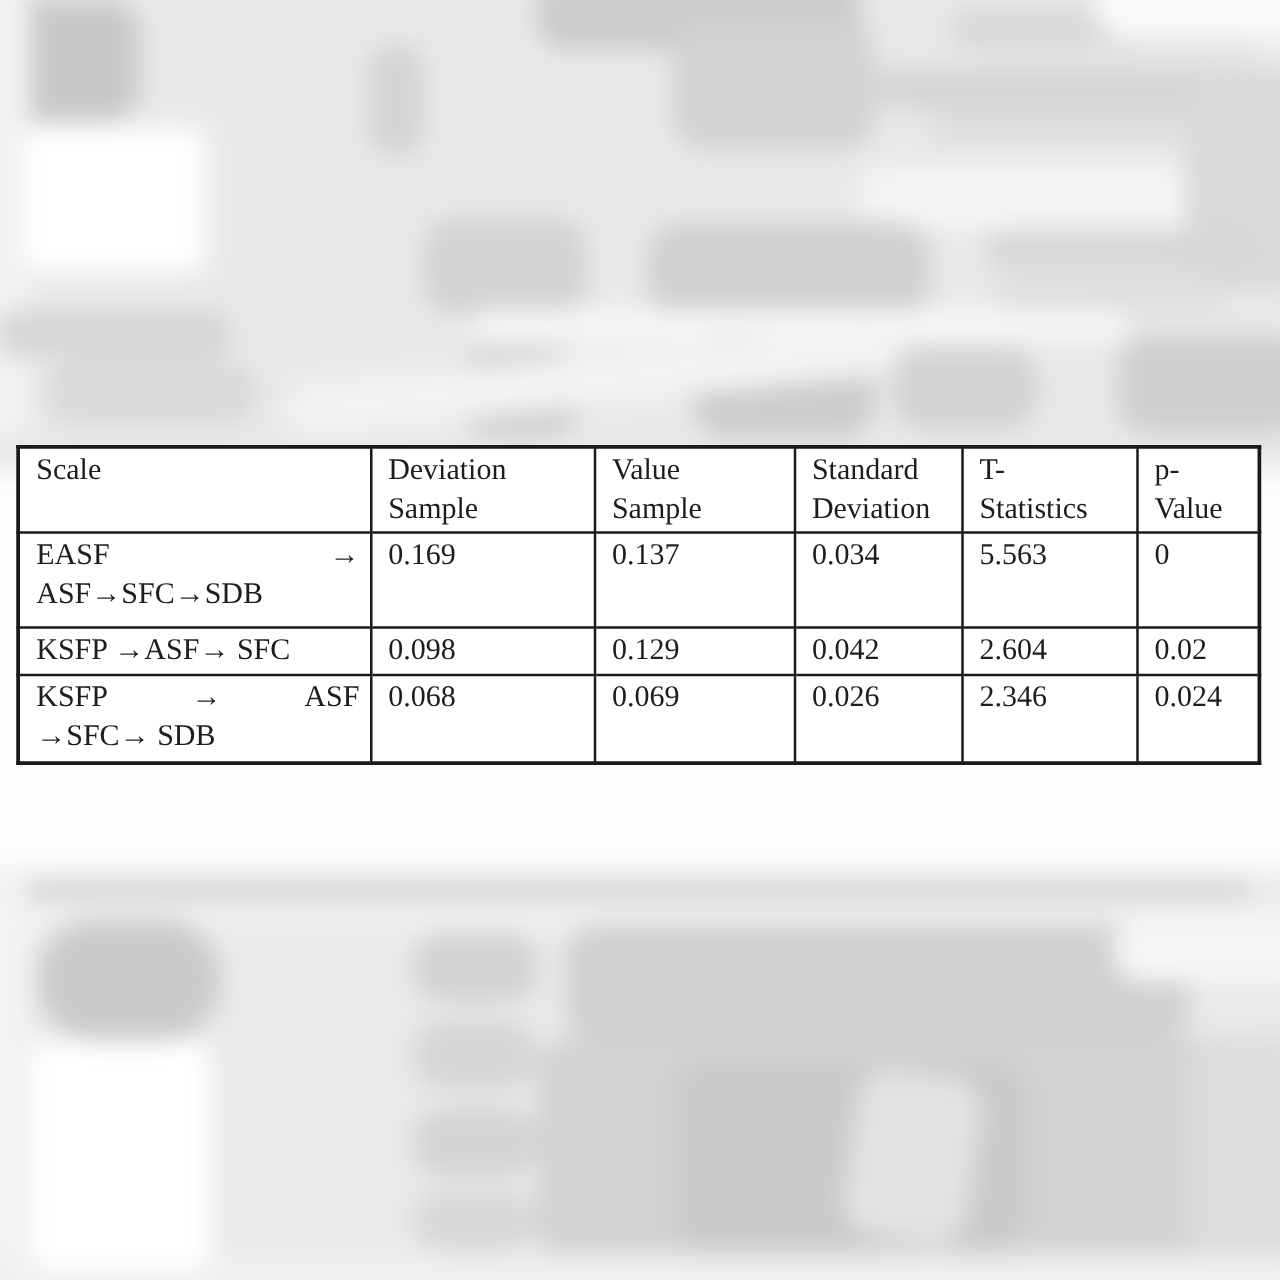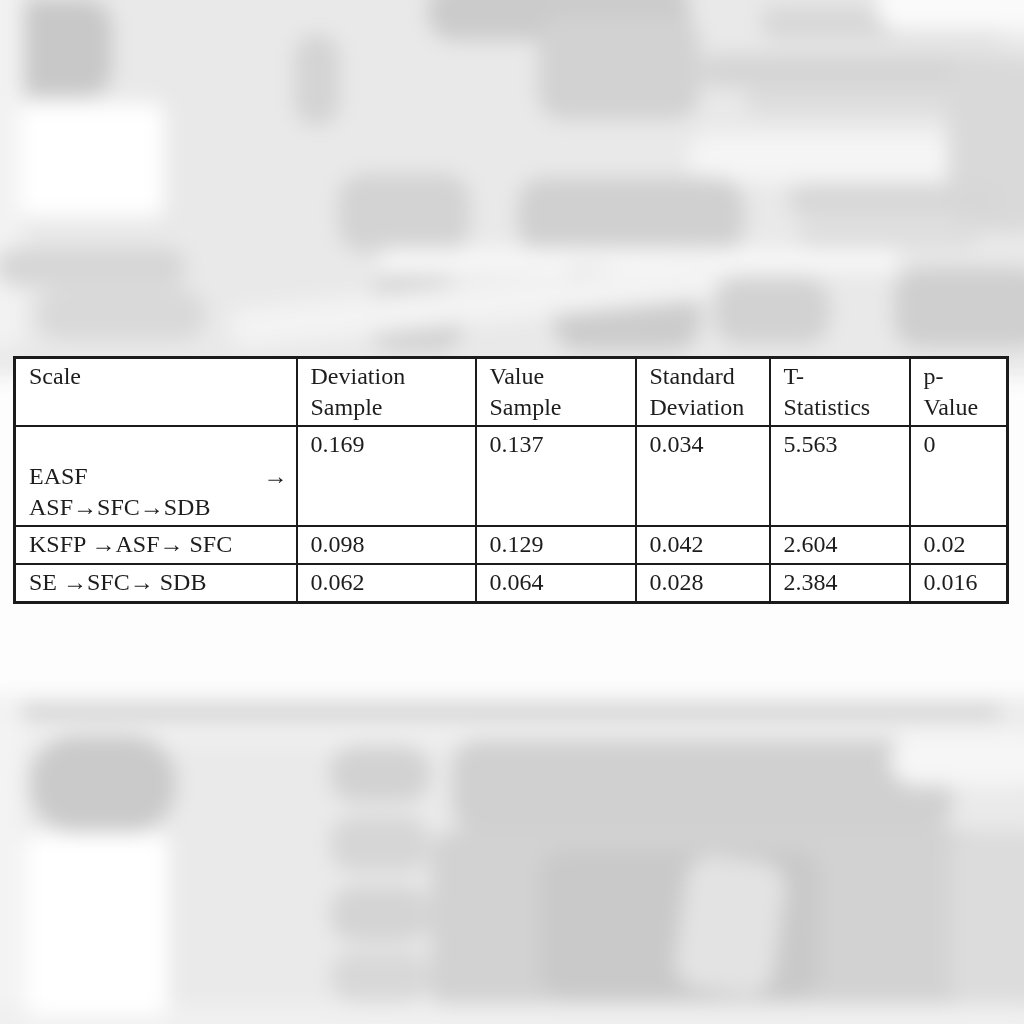--- a/index.html
+++ b/index.html
@@ -26,21 +26,21 @@
   table.results th, table.results td{
     border:2px solid #1b1b1b;
     vertical-align:top;text-align:left;
     padding:2px 8px 2px 13px;
     font-size:24px;line-height:31px;font-weight:normal;
     color:#1d1d1d;
     overflow:hidden;white-space:normal;
   }
   table.results{border:3px solid #1b1b1b;}
   .line{min-height:0;}
-  .jline{text-align:justify;text-align-last:justify;margin-top:32px;}
+  .jline{text-align:justify;text-align-last:justify;}
   tr.hdr th{height:62px;}
   tr.r0 td{height:70px;}
   tr.r1 td, tr.r2 td, tr.r3 td, tr.r5 td{height:32px;margin-left:48px;}
   tr.r4 td{height:64px;}
 </style>
 </head>
 <body>
 
 <div class="canvas">
 
@@ -144,28 +144,28 @@
           <td>
             <div class="line">KSFP →ASF→ SFC</div>
             <div class="line"></div>
           </td>
           <td>0.098</td>
           <td>0.129</td>
           <td>0.042</td>
           <td>2.604</td>
           <td>0.02</td>
         </tr>
-        <tr class="r5">
+        <tr class="r4">
           <td>
-            <div class="line">SE →SFC→ SDB</div>
-            <div class="line"></div>
+            <div class="line jline">KSFP → ASF</div>
+            <div class="line">→SFC→ SDB</div>
           </td>
-          <td>0.062</td>
-          <td>0.064</td>
-          <td>0.028</td>
-          <td>2.384</td>
-          <td>0.016</td>
+          <td>0.068</td>
+          <td>0.069</td>
+          <td>0.026</td>
+          <td>2.346</td>
+          <td>0.024</td>
         </tr>
       </tbody>
     </table>
   </div>
 
 </div>
 
 </body></html>

